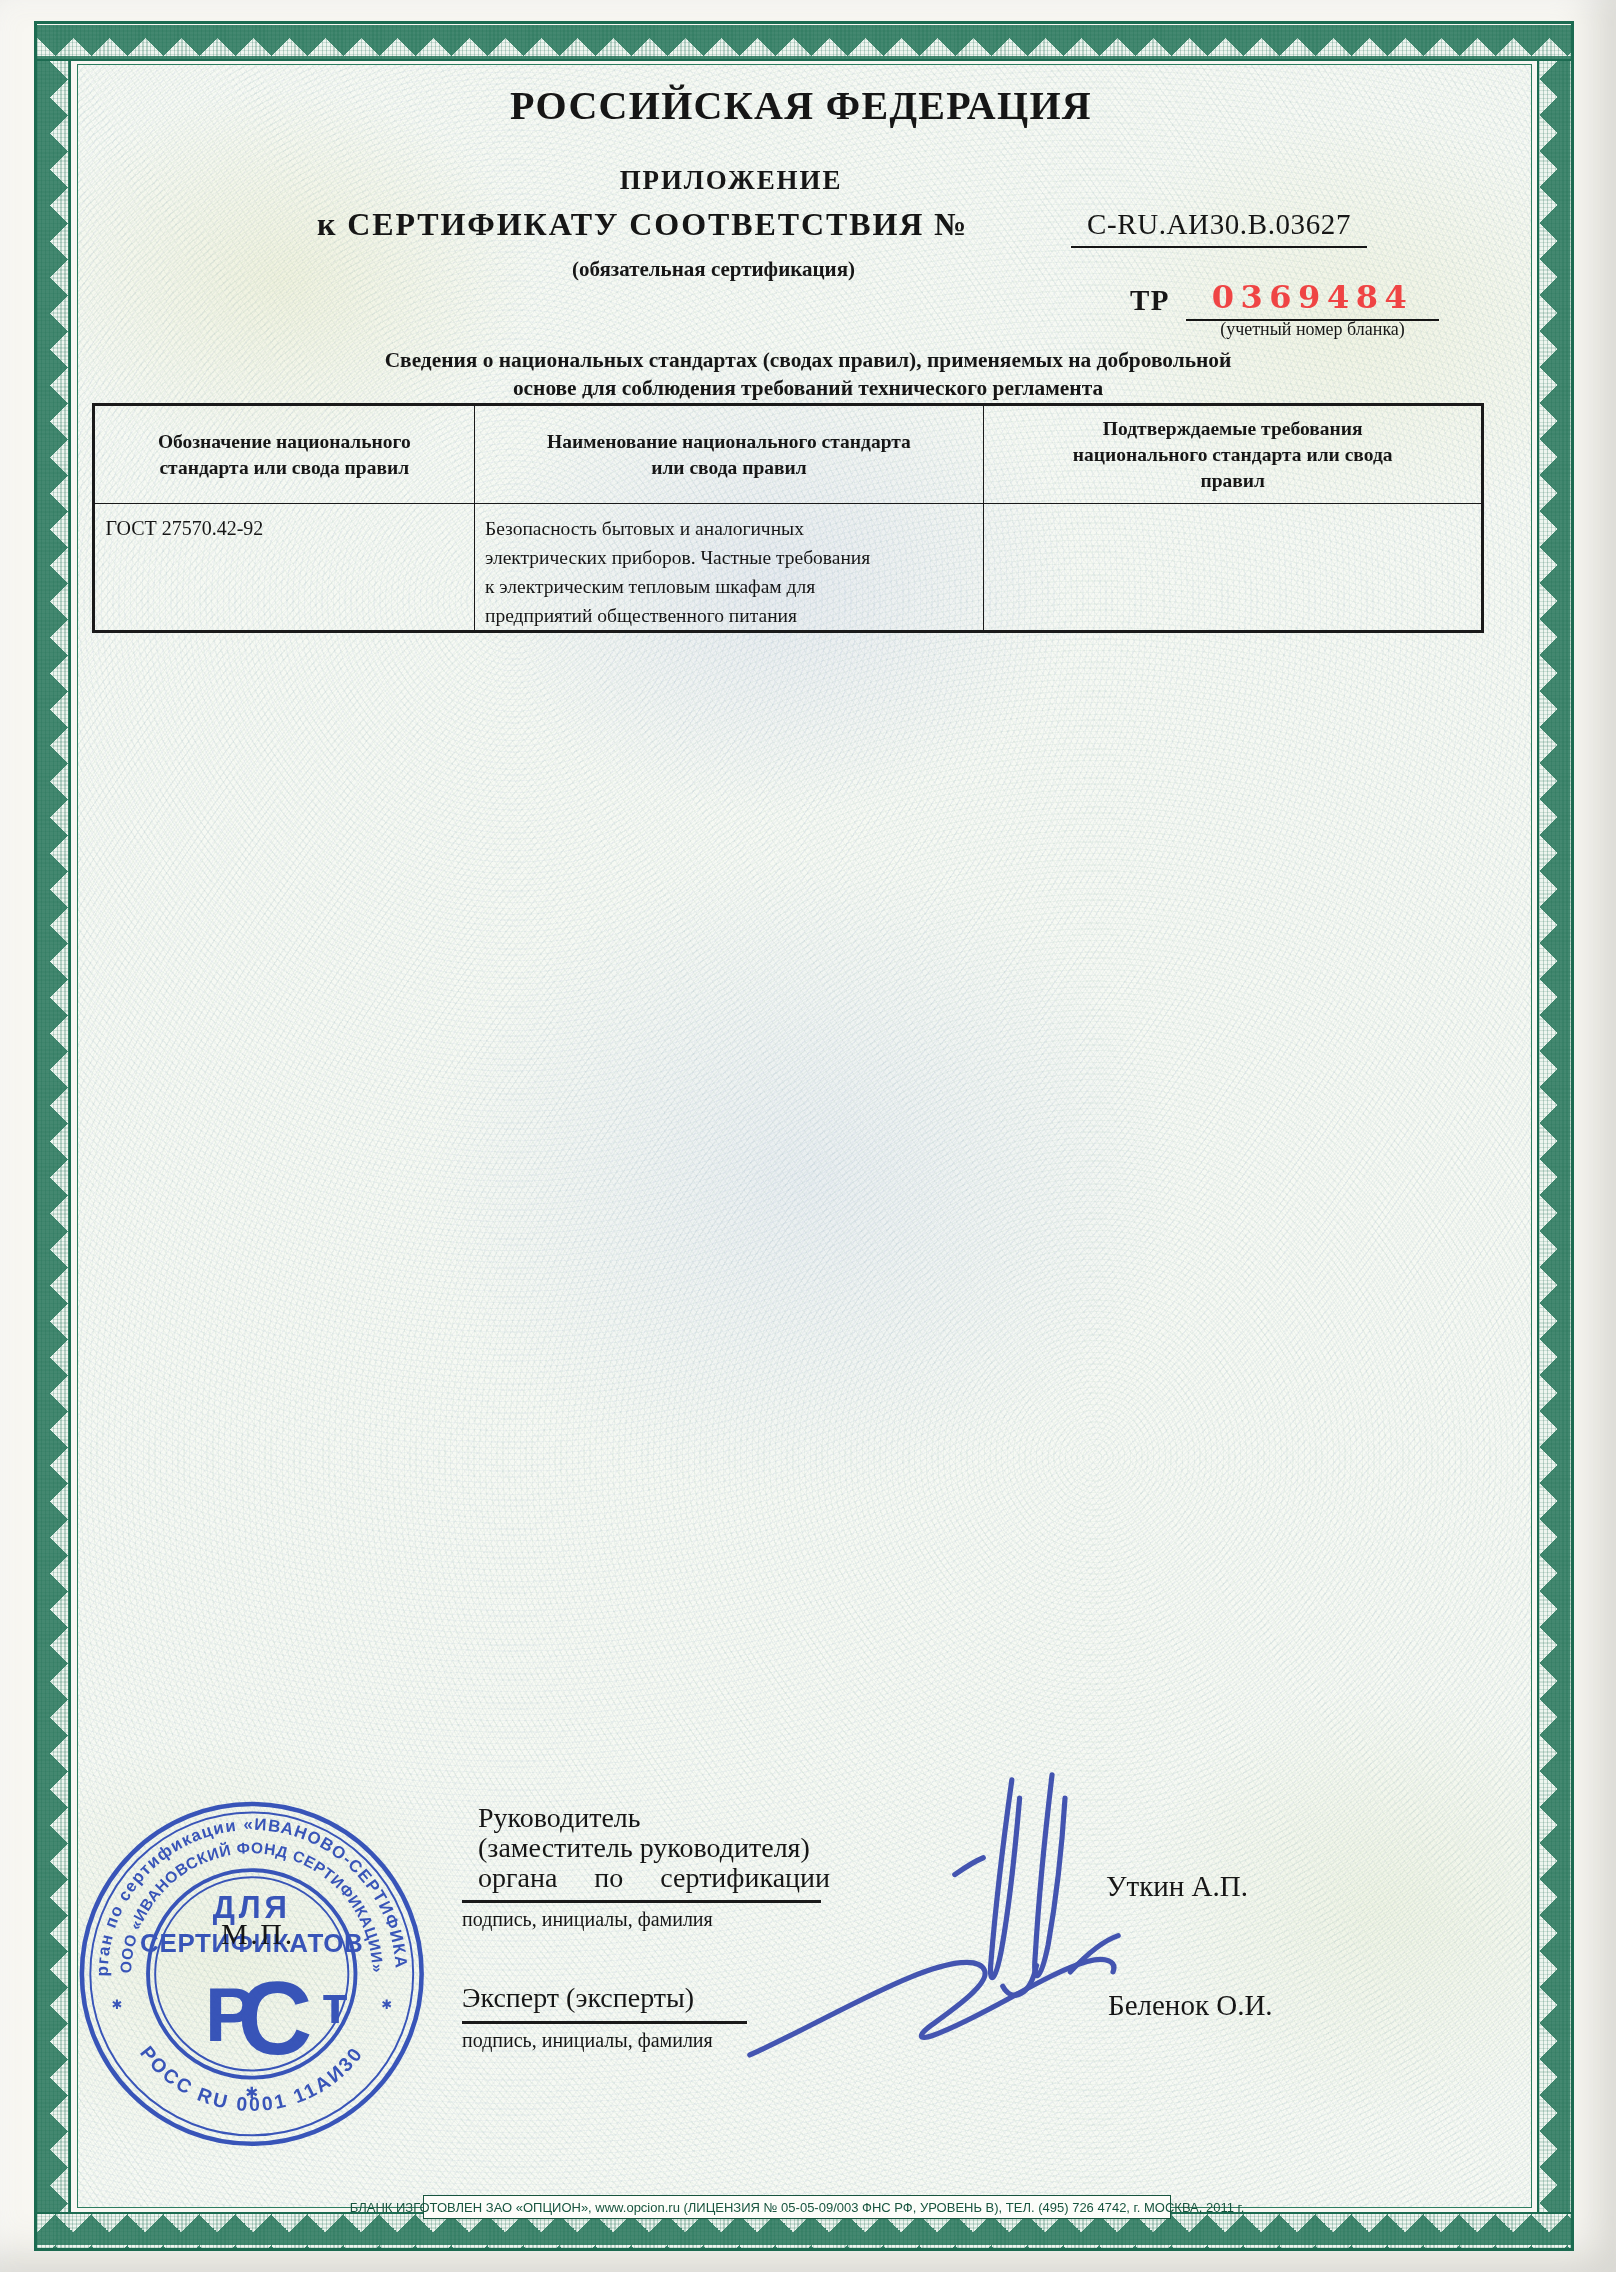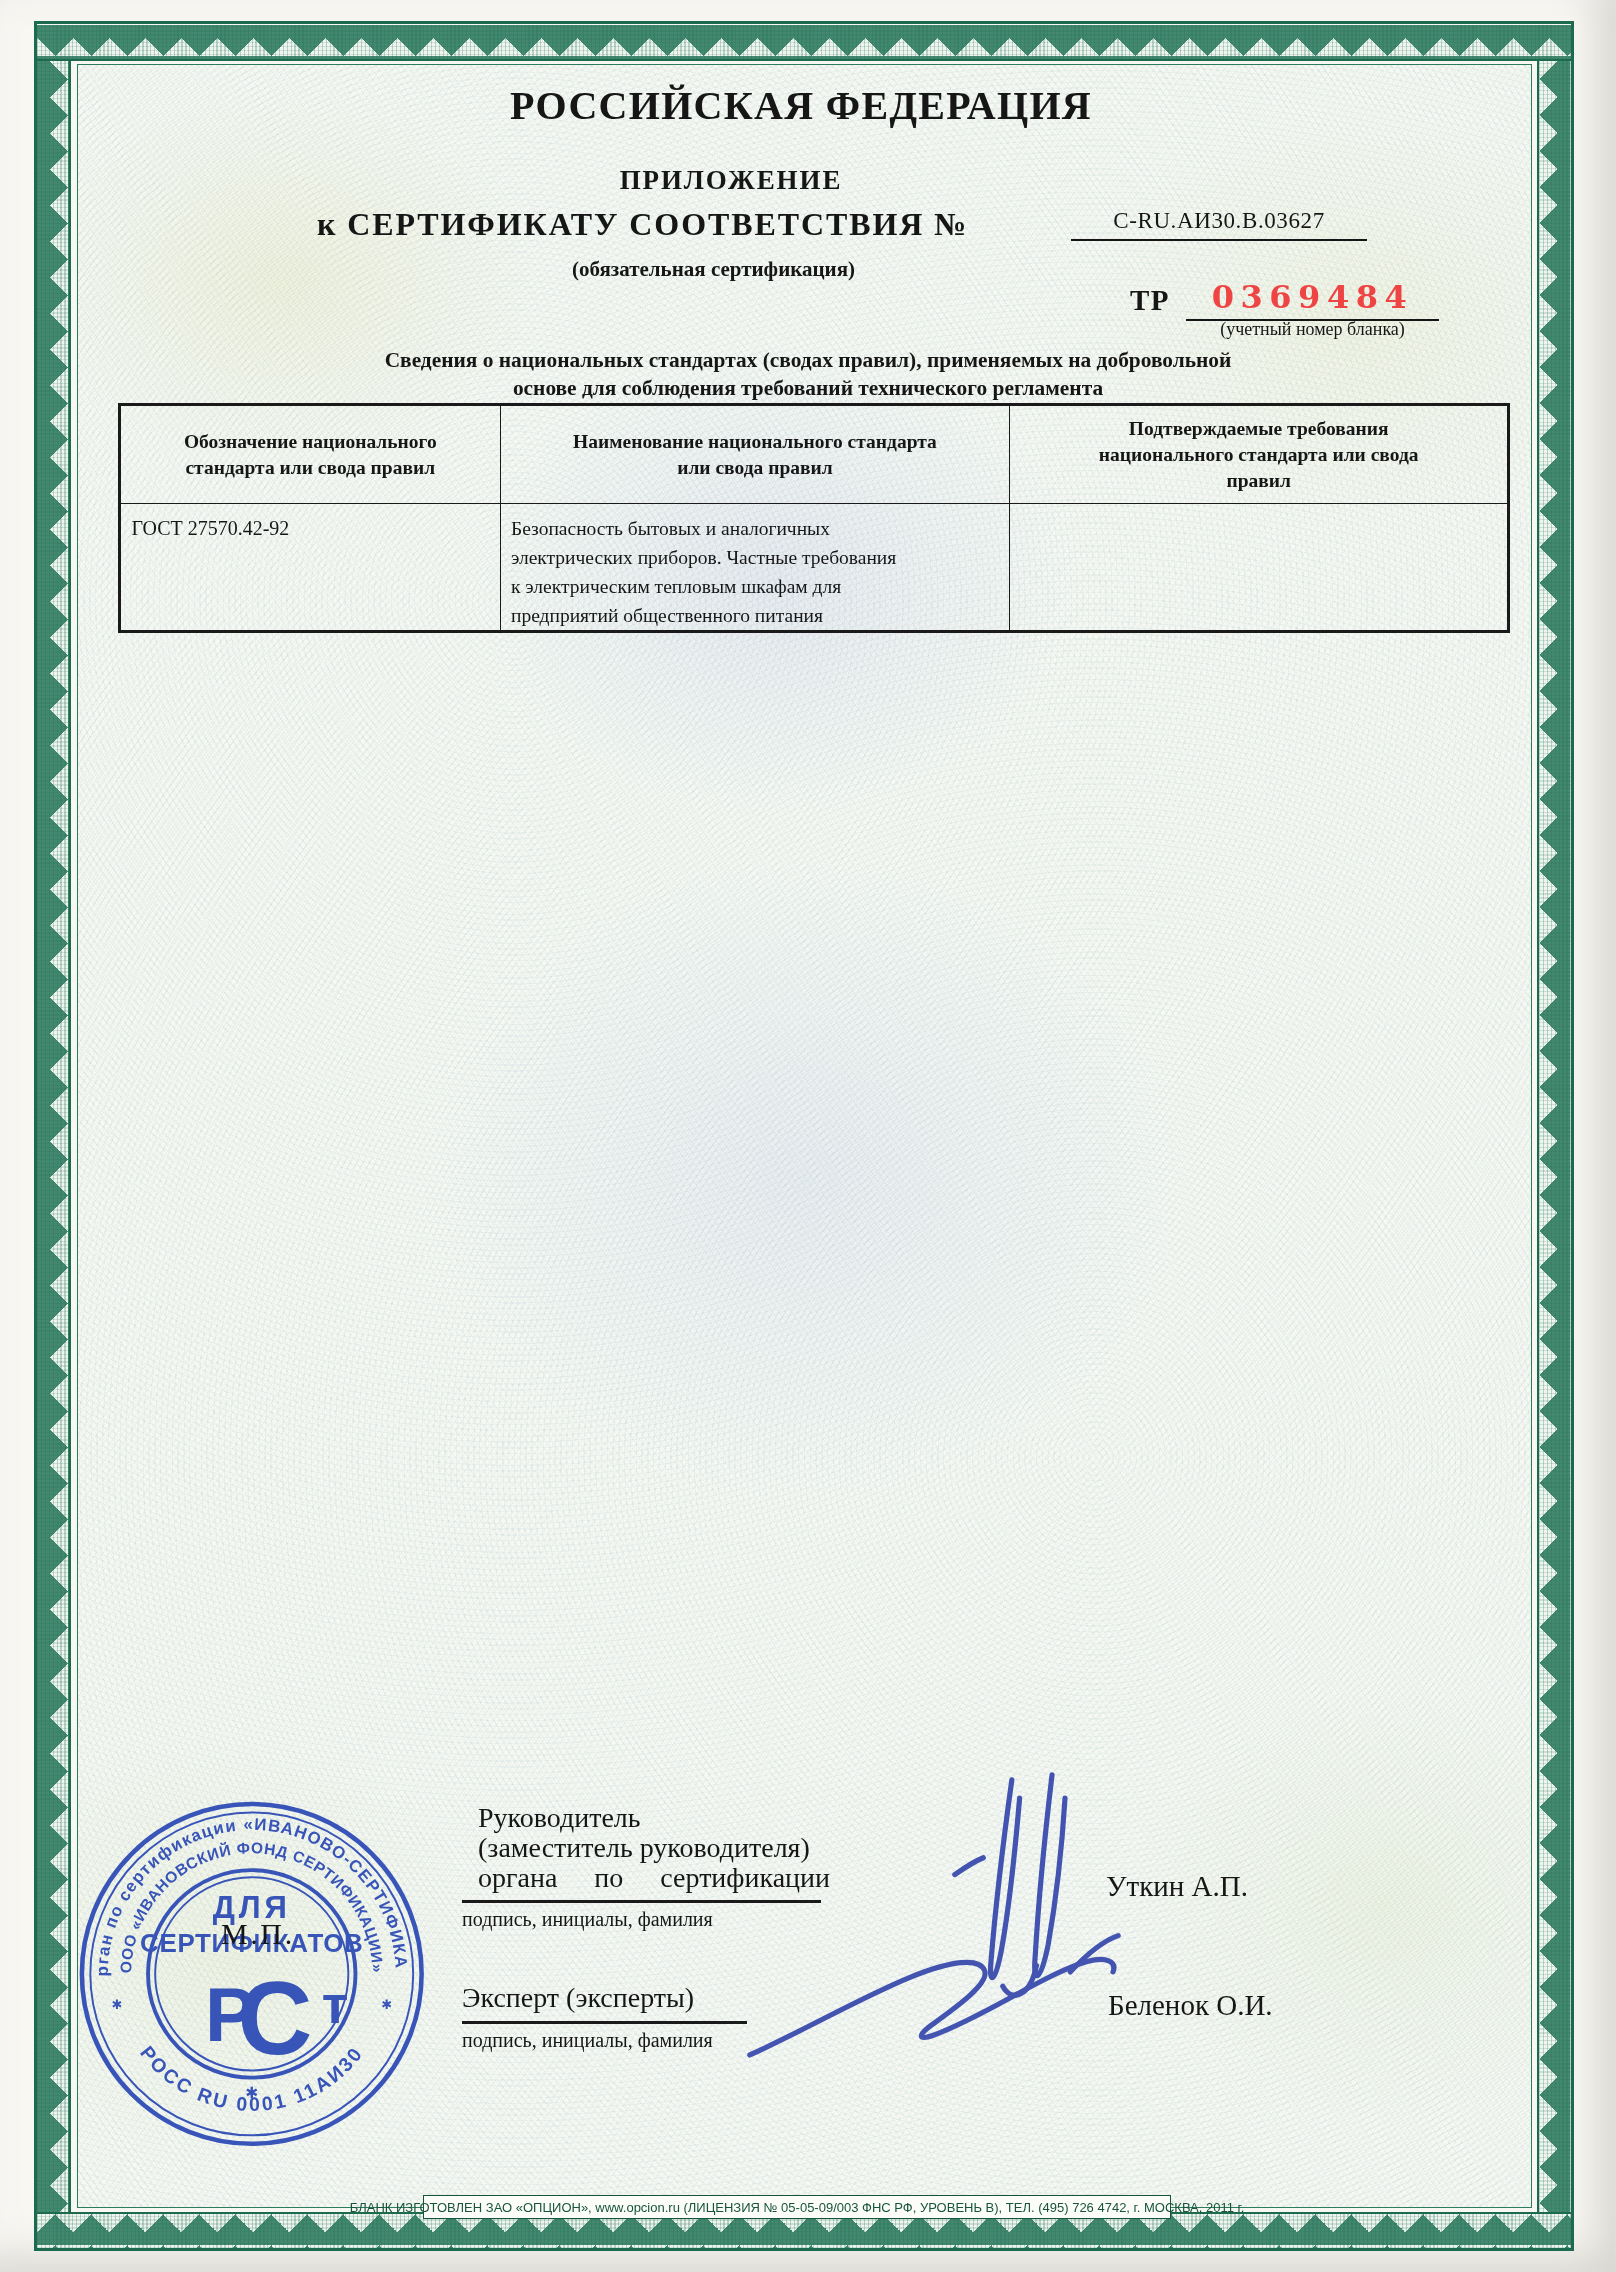--- a/index.html
+++ b/index.html
@@ -45,32 +45,32 @@
   }
   .abs { position:absolute; }
   .pre { white-space:pre-line; }
   
   .country-title { top:82px; left:0; width:1602px; text-align:center;
     font-size:40px; font-weight:bold; letter-spacing:1.3px; }
   .appendix { top:165px; left:0; width:1462px; text-align:center;
     font-size:27px; font-weight:bold; letter-spacing:1.9px; }
   .cert-label { top:206px; left:317px; font-size:32px; font-weight:bold; letter-spacing:1.9px; }
   .cert-number { top:208px; left:1071px; width:296px; text-align:center;
-    font-size:23px; border-bottom:2.6px solid #151515; padding-bottom:5.2px; letter-spacing:0.6px; }
+    font-size:29px; border-bottom:2.6px solid #151515; padding-bottom:5.2px; letter-spacing:0.6px; }
   .cert-kind { top:257px; left:0; width:1427px; text-align:center;
     font-size:21px; font-weight:bold; }
   .tr-label { top:284px; left:1130px; font-size:29px; font-weight:bold; letter-spacing:1.3px; }
   .blank-number { top:278px; left:1186px; width:253px; text-align:center;
     font-family:"DejaVu Serif", serif; font-size:32px; font-weight:bold; letter-spacing:6.5px;
     color:#ef4444; border-bottom:2.6px solid #151515; padding-bottom:2.6px; }
   .blank-caption { top:319px; left:1186px; width:253px; text-align:center; font-size:18px; }
   .intro { top:346px; left:110px; width:1396px; text-align:center;
     font-size:21.4px; font-weight:bold; line-height:28px; }
   
-  table.standards { position:absolute; left:118px; top:403px; width:1392px;
+  table.standards { position:absolute; left:92px; top:403px; width:1392px;
     border-collapse:collapse; table-layout:fixed; }
   table.standards td, table.standards th { border:1.9px solid #1a1a1a; }
   table.standards { border:3.2px solid #1a1a1a; }
   th.hcell { font-size:19.5px; font-weight:bold; line-height:26px; text-align:center;
     vertical-align:middle; white-space:pre-line; padding:5.2px 13px; }
   td.bcell { font-size:19.5px; line-height:29px; vertical-align:top;
     white-space:pre-line; padding:10.4px 11.7px 0 10.4px; }
   td.gost { font-size:20px; }
   
   .sig-label { font-size:28px; line-height:30px; }

